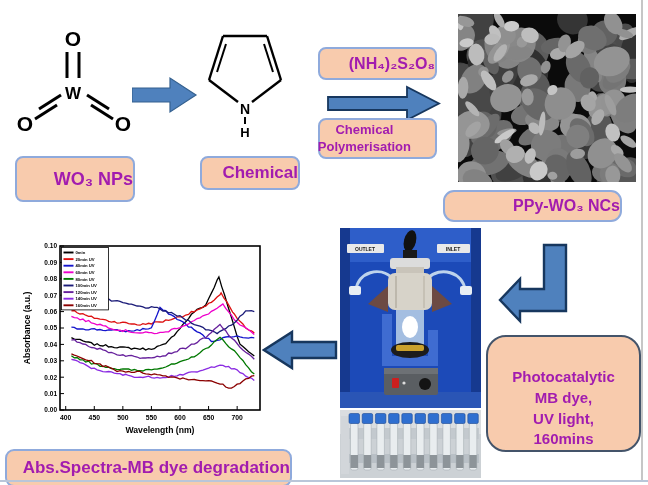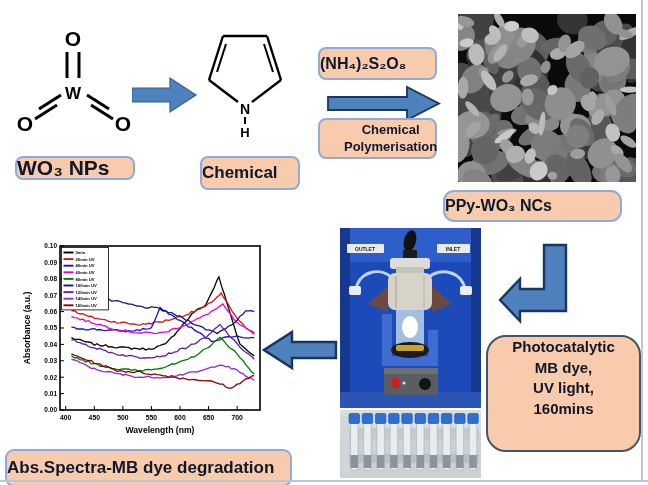--- a/index.html
+++ b/index.html
@@ -4,22 +4,22 @@
 <style>
   html,body{margin:0;padding:0;background:#fff;}
   body{font-family:"Liberation Sans",sans-serif;}
   #page{position:relative;width:648px;height:485px;background:#ffffff;overflow:hidden;}
   .abs{position:absolute;}
   .pbox{
     position:absolute;
     background:#f8cbad;
     border:2px solid #8faadc;
     border-radius:8px;
-    display:flex;align-items:center;justify-content:flex-start;
-    font-weight:bold;color:#0f172a;text-align:center;
+    display:flex;align-items:center;justify-content:flex-end;
+    font-weight:bold;color:#a21caf;text-align:center;
     box-sizing:border-box;
   }
   .photo-frame{position:absolute;overflow:hidden;}
   svg text{font-family:"Liberation Sans",sans-serif;}
   #border-right{position:absolute;left:641px;top:0;width:2px;height:482px;background:#c6c6c6;}
   #border-bottom{position:absolute;left:0;top:480px;width:648px;height:2px;background:#b9c6d9;}
 </style>
 </head>
 <body>
 
@@ -48,21 +48,21 @@
     <line x1="69" y1="14" x2="83" y2="58" stroke="#000" stroke-width="2.4"></line>
     <line x1="11" y1="58" x2="40" y2="80" stroke="#000" stroke-width="2.4"></line>
     <line x1="83" y1="58" x2="54" y2="80" stroke="#000" stroke-width="2.4"></line>
     <line x1="28" y1="22" x2="19" y2="50" stroke="#000" stroke-width="2"></line>
     <line x1="66" y1="22" x2="75" y2="50" stroke="#000" stroke-width="2"></line>
     <text x="47" y="92" font-size="14" font-weight="bold" text-anchor="middle">N</text>
     <line x1="47" y1="95" x2="47" y2="102" stroke="#000" stroke-width="2"></line>
     <text x="47" y="115" font-size="13" font-weight="bold" text-anchor="middle">H</text>
   </svg>
 
-  <div class="pbox" style="left:15px;top:156px;width:120px;height:24px;font-size:21px;">
+  <div class="pbox" style="left:15px;top:156px;width:120px;height:46px;font-size:18px;">
     <span>WO₃ NPs</span>
   </div>
   <div class="pbox" style="left:200px;top:156px;width:100px;height:34px;font-size:17px;">
     <span>Chemical</span>
   </div>
 
   <div class="pbox" style="left:318px;top:47px;width:119px;height:33px;font-size:16px;">
     <span>(NH₄)₂S₂O₈</span>
   </div>
   <svg class="abs" style="left:327px;top:85px;" width="114" height="37" viewBox="0 0 114 37">

